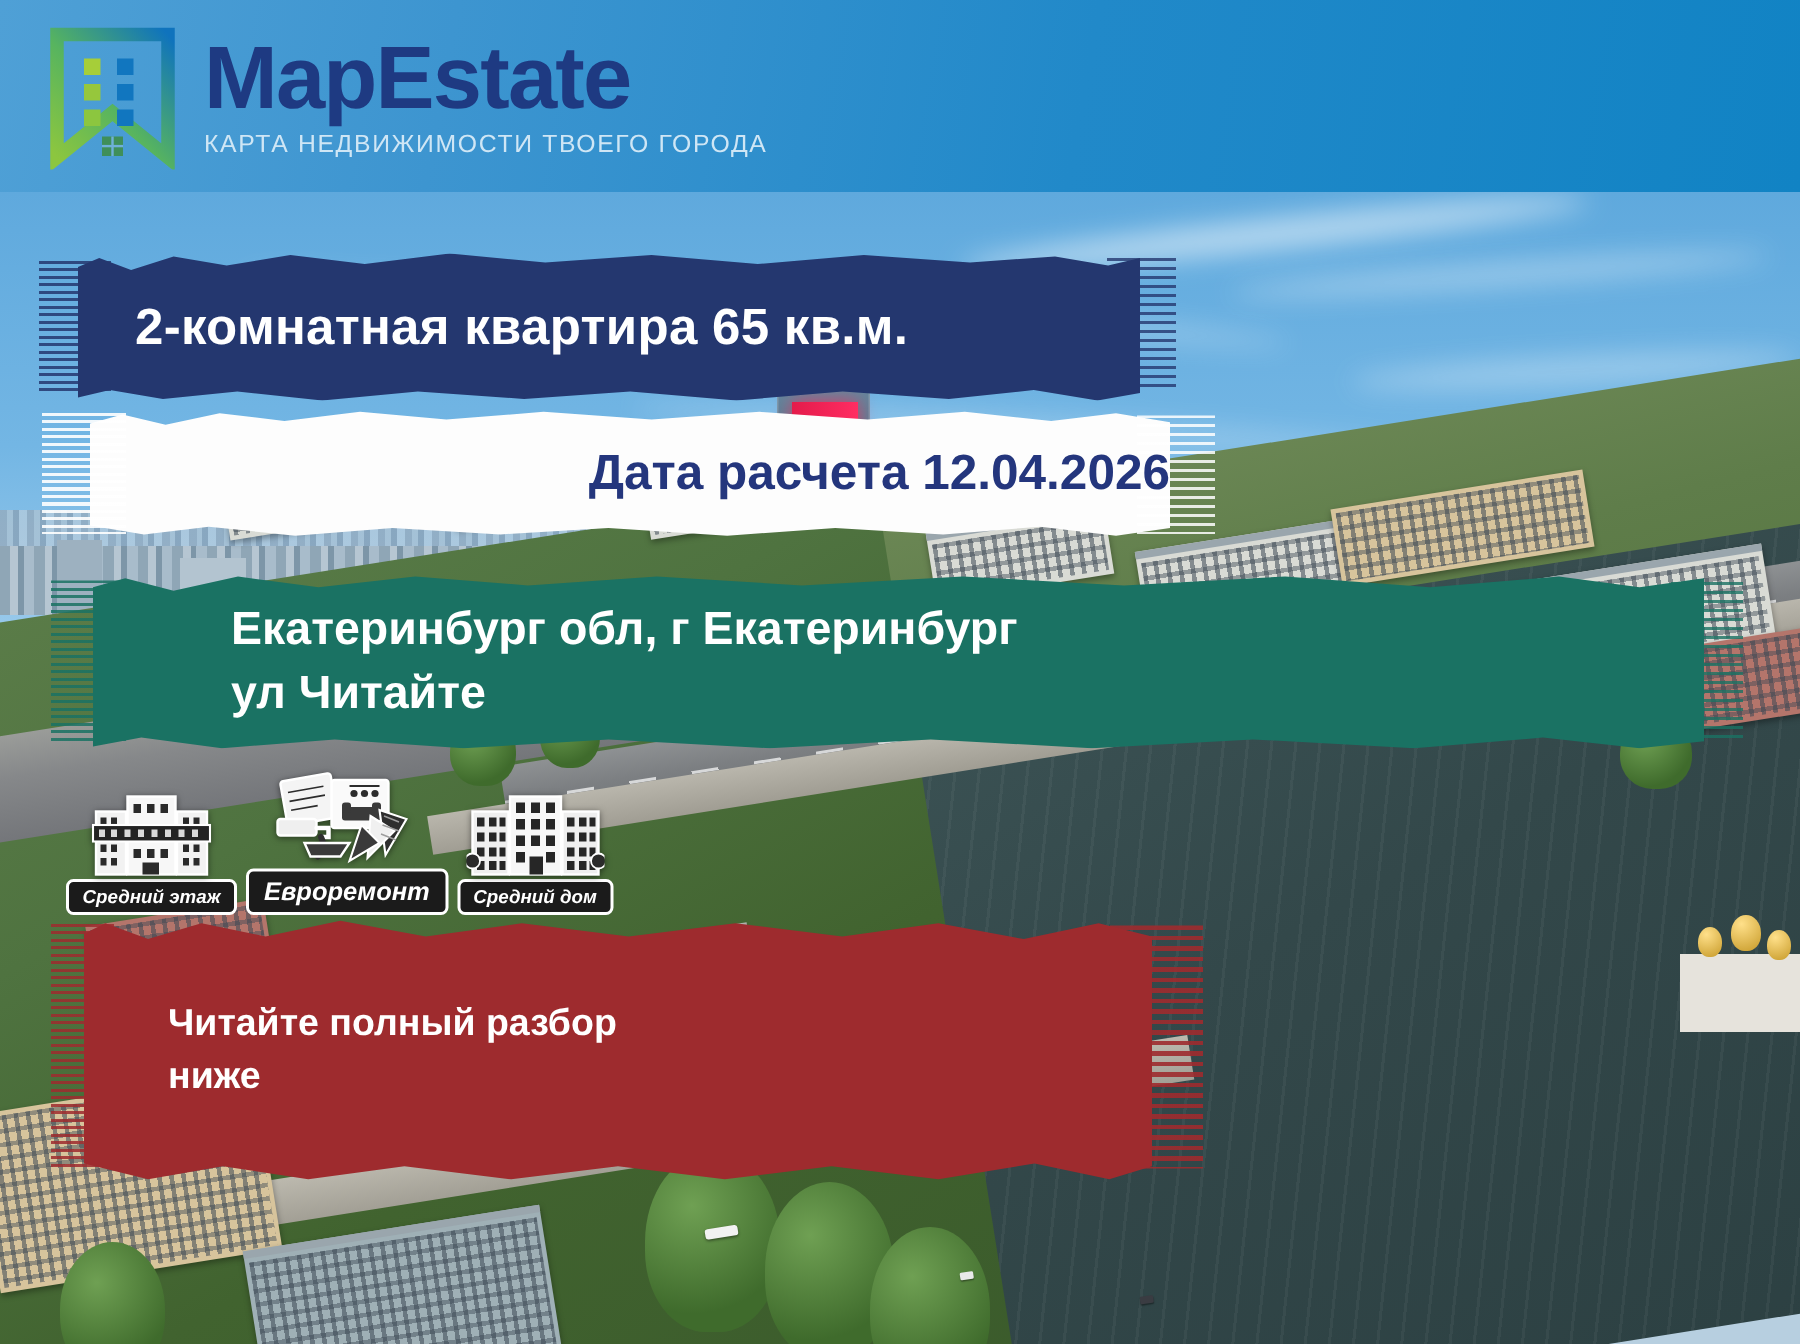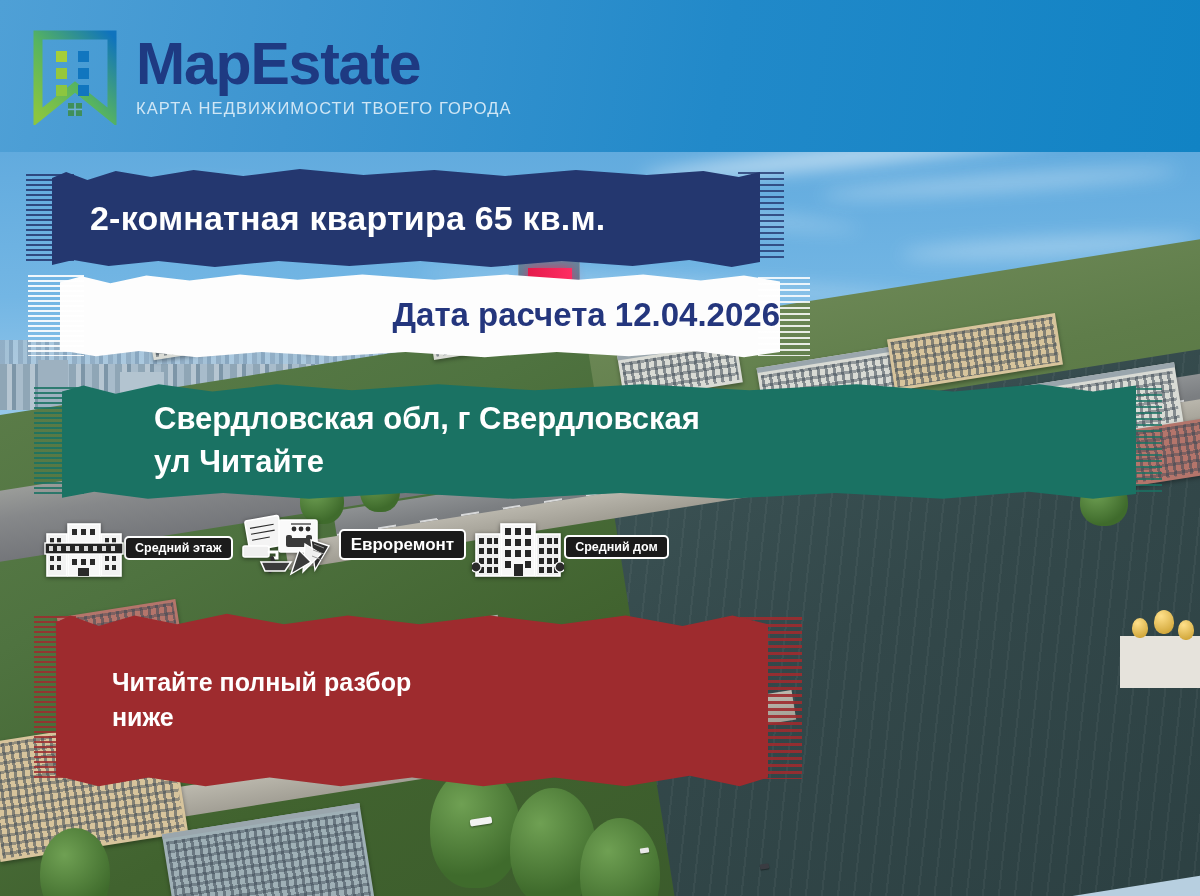--- a/index.html
+++ b/index.html
@@ -167,21 +167,21 @@
   .dome { position:absolute; width:16px; height:20px; background:radial-gradient(circle at 35% 25%, #ffe08a, #c79a28); border-radius:50% 50% 45% 45%; }
   
   .car { position:absolute; width:9px; height:5px; border-radius:1px; background:#e9e9e9; box-shadow:0 1px 1px rgba(0,0,0,.4); }
   .car.d { background:#3a3c42; }
   .bus { position:absolute; width:22px; height:7px; border-radius:2px; background:#f2f2f2; box-shadow:0 1px 2px rgba(0,0,0,.45); }
   
   .boat { position:absolute; left:120px; top:565px; width:34px; height:11px; background:#e8e8e6; border-radius:3px 7px 4px 3px; transform:rotate(-9deg); }
 
   
   .header {
-    position:absolute; left:0; top:0; width:1200px; height:152px;
+    position:absolute; left:0; top:0; width:1200px; height:128px;
     background:linear-gradient(100deg,#4fa0d6 0%, #3d95d0 25%, #2189c9 60%, #1183c4 100%);
     display:flex; align-items:center;
   }
   .logo-wrap { display:flex; align-items:center; margin-left:30px; }
   .logo-mark { width:90px; height:98px; flex:none; }
   .logo-text { margin-left:16px; }
   .logo-name {
     font-size:59px; font-weight:700; letter-spacing:-1.2px;
     color:#1e3a82; line-height:1; white-space:nowrap;
   }
@@ -275,21 +275,21 @@
     background:repeating-linear-gradient(180deg, #9e2b2e 0 3px, rgba(158,43,46,0) 3px 7px);
     opacity:.9;
   }
   .band4 .txt { color:#ffffff; font-size:25px; font-weight:700; padding-left:56px; line-height:1.42; }
 
   
   .badges {
     position:absolute; left:44px; top:510px; z-index:5;
     display:flex; align-items:flex-end; gap:6px;
   }
-  .badge { position:relative; display:flex; align-items:center; }
+  .badge { position:relative; display:flex; flex-direction:column; align-items:center;font-style:italic; }
   .badge-art { filter:drop-shadow(0 1px 2px rgba(0,0,0,.5)); }
   .badge-label {
     margin-top:-6px;
     background:#1b1b1b; color:#fff;
     font-size:12.5px; font-weight:700;
     padding:4px 9px; border-radius:5px;
     border:2px solid #ffffff;
     white-space:nowrap; line-height:1;
   }
   .badge-label.big { font-size:17px; padding:5px 10px;text-align:center; }
@@ -418,21 +418,21 @@
     <span class="feather-r"></span>
     <span class="brush"></span>
     <div class="txt">Дата расчета 12.04.2026</div>
   </section>
 
   <section class="band band3">
     <span class="feather-l"></span>
     <span class="feather-r"></span>
     <span class="brush"></span>
     <div class="txt">
-      <div>Свердловская обл, г Свердловская</div>
+      <div>Екатеринбург обл, г Екатеринбург</div>
       <div>ул Читайте</div>
     </div>
   </section>
 
   <div class="badges">
 
     <div class="badge">
       <span class="badge-art">
         <svg width="80" height="62" viewBox="0 0 80 62" aria-hidden="true">
           <g stroke="#ffffff" stroke-width="1.6">

